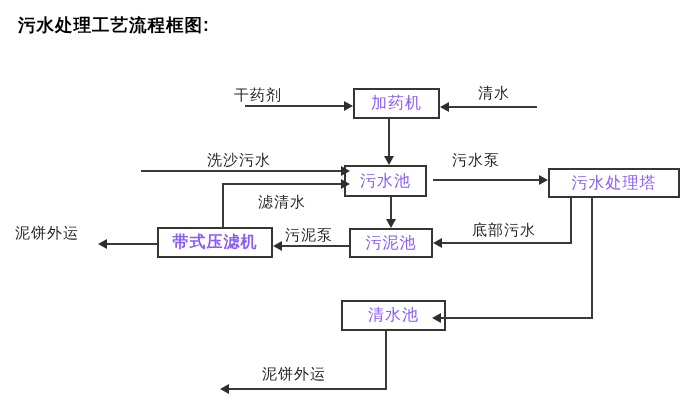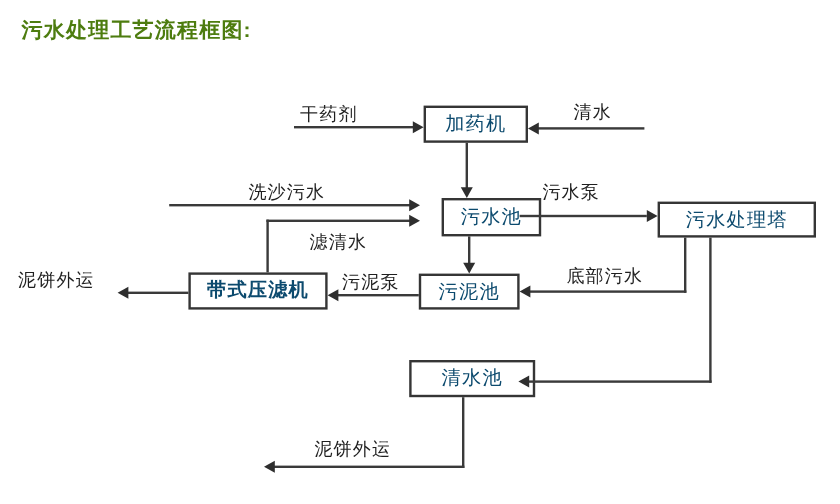--- a/index.html
+++ b/index.html
@@ -3,55 +3,55 @@
 <meta charset="utf-8">
 <style>
   html,body{margin:0;padding:0;background:#fff;}
   #stage{
     position:relative;width:700px;height:420px;background:#ffffff;
     font-family:"Liberation Sans","DejaVu Sans",sans-serif;
     color:#1a1a1a;overflow:hidden;
   }
   .title{
     position:absolute;left:18px;top:13px;
-    font-size:17.5px;font-weight:bold;letter-spacing:1px;color:#4d7c0f;
+    font-size:17.5px;font-weight:bold;letter-spacing:1px;color:#000000;
     white-space:nowrap;
   }
   .box{
     position:absolute;box-sizing:border-box;
     border:2px solid #353535;background:#fff;
     display:flex;align-items:center;justify-content:center;
-    font-size:16px;color:#0c4a6e;white-space:nowrap;letter-spacing:1px;
+    font-size:16px;color:#8b5cf6;white-space:nowrap;letter-spacing:1px;
   }
   .lbl{
     position:absolute;font-size:15px;color:#1f1f1f;
     white-space:nowrap;letter-spacing:1px;
   }
   .hline{position:absolute;height:2px;background:#3a3a3a;}
   .vline{position:absolute;width:2px;background:#3a3a3a;}
   .arr{position:absolute;width:0;height:0;}
   .arr.right{border-top:5px solid transparent;border-bottom:5px solid transparent;border-left:9px solid #2e2e2e;}
   .arr.left {border-top:5px solid transparent;border-bottom:5px solid transparent;border-right:9px solid #2e2e2e;}
   .arr.down {border-left:5px solid transparent;border-right:5px solid transparent;border-top:9px solid #2e2e2e;}
 </style>
 </head>
 <body>
 
 <div id="stage">
 
   <div class="title">污水处理工艺流程框图:</div>
 
   <div class="box" style="left:353px;top:88px;width:87px;height:31px;">加药机</div>
-  <div class="box" style="left:368px;top:165px;width:83px;height:32px;">污水池</div>
+  <div class="box" style="left:344px;top:165px;width:83px;height:32px;">污水池</div>
   <div class="box" style="left:349px;top:228px;width:84px;height:30px;">污泥池</div>
   <div class="box" style="left:548px;top:168px;width:132px;height:30px;">污水处理塔</div>
   <div class="box" style="left:157px;top:227px;width:116px;height:31px;font-weight:bold;">带式压滤机</div>
   <div class="box" style="left:341px;top:300px;width:105px;height:31px;">清水池</div>
 
-  <div class="lbl" style="left:250px;top:86px;">干药剂</div>
+  <div class="lbl" style="left:234px;top:86px;">干药剂</div>
   <div class="hline" style="left:245px;top:105px;width:100px;"></div>
   <div class="arr right" style="left:344px;top:101px;"></div>
 
   <div class="lbl" style="left:478px;top:84px;text-align:center;">清水</div>
   <div class="hline" style="left:447px;top:106px;width:90px;"></div>
   <div class="arr left" style="left:440px;top:102px;"></div>
 
   <div class="vline" style="left:388px;top:119px;height:39px;"></div>
   <div class="arr down" style="left:384px;top:156px;"></div>
 

